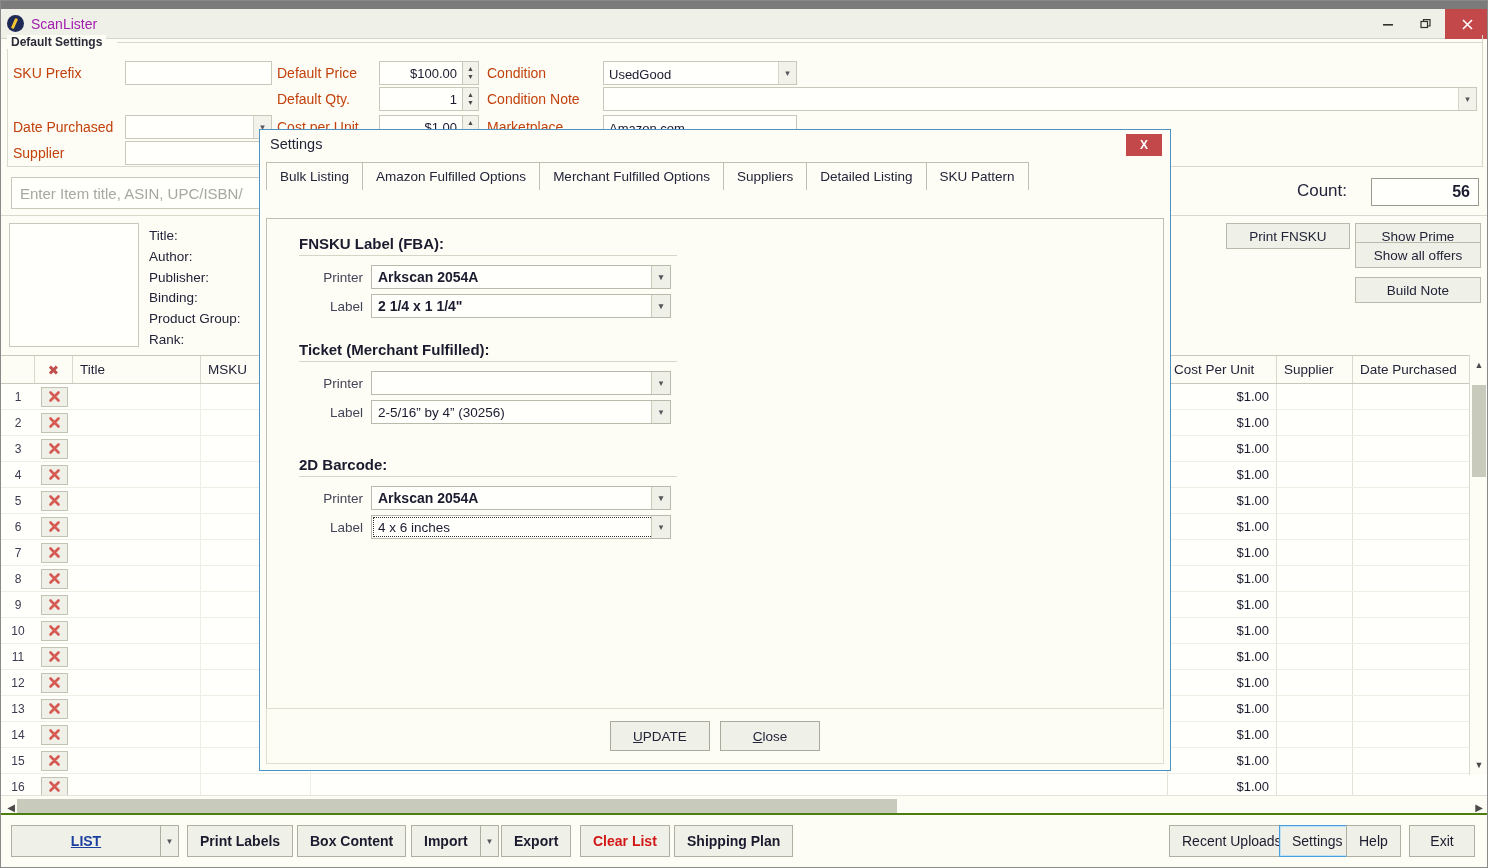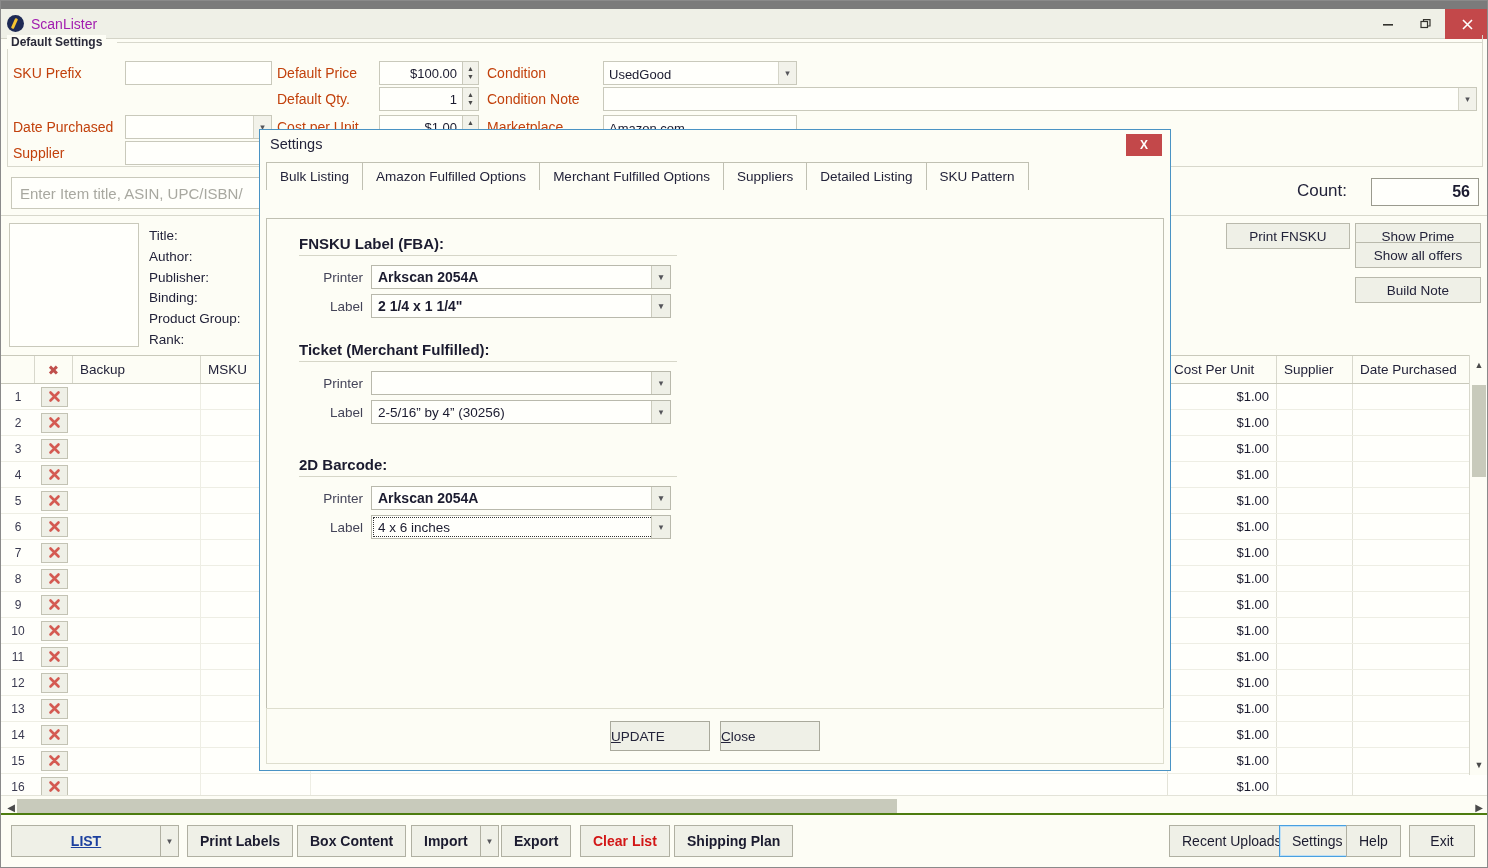--- a/index.html
+++ b/index.html
@@ -268,21 +268,21 @@
     position: absolute; left: 6px; top: 88px; width: 898px; height: 492px;
     border: 1px solid #c0c0b2; background: #fdfdf5;
   }
   .dlg-footer {
     position: absolute; left: 6px; bottom: 6px; width: 898px; height: 56px;
     border: 1px solid #dedece; background: #fdfdf5;
     display: flex; align-items: center; justify-content: center; gap: 10px;
   }
   .dbtn {
     width: 100px; height: 30px; background: #eff0e7; border: 1px solid #a9a99c;
-    display: flex; align-items: center; justify-content: flex-start;
+    display: flex; align-items: center; justify-content: center;
     font-size: 13.5px; color: #23233a;
   }
 
   
   .section { position: absolute; width: 378px; }
   .sec-title {
     font-size: 15px; font-weight: bold; color: #1b1b2f; padding-bottom: 3px;
   }
   .sec-rule { height: 1px; background: #d6d6c8; margin-bottom: 9px; }
   .p-row { display: flex; align-items: center; margin-bottom: 5px; }
@@ -424,21 +424,21 @@
 
   <div class="rbtn" style="left:1225px; top:222px; width:124px; height:26px;">Print FNSKU</div>
   <div class="rbtn" style="left:1354px; top:222px; width:126px; height:26px;">Show Prime</div>
   <div class="rbtn" style="left:1354px; top:241px; width:126px; height:26px;">Show all offers</div>
   <div class="rbtn" style="left:1354px; top:276px; width:126px; height:26px;">Build Note</div>
 
   <div class="grid">
     <div class="grid-head">
       <div class="gh" style="width:34px;"></div>
       <div class="gh center" style="width:38px;color:#c0504d;">✖</div>
-      <div class="gh" style="width:128px;">Backup</div>
+      <div class="gh" style="width:128px;">Title</div>
       <div class="gh" style="width:110px;">MSKU</div>
       <div class="gh" style="flex:1;"></div>
       <div class="gh" style="width:110px;">Cost Per Unit</div>
       <div class="gh" style="width:76px;">Supplier</div>
       <div class="gh" style="width:136px;">Date Purchased</div>
     </div>
     <div class="rows" id="grid-rows">
         <div class="grow">
           <div class="cell-num">1</div>
           <div class="cell-x">

